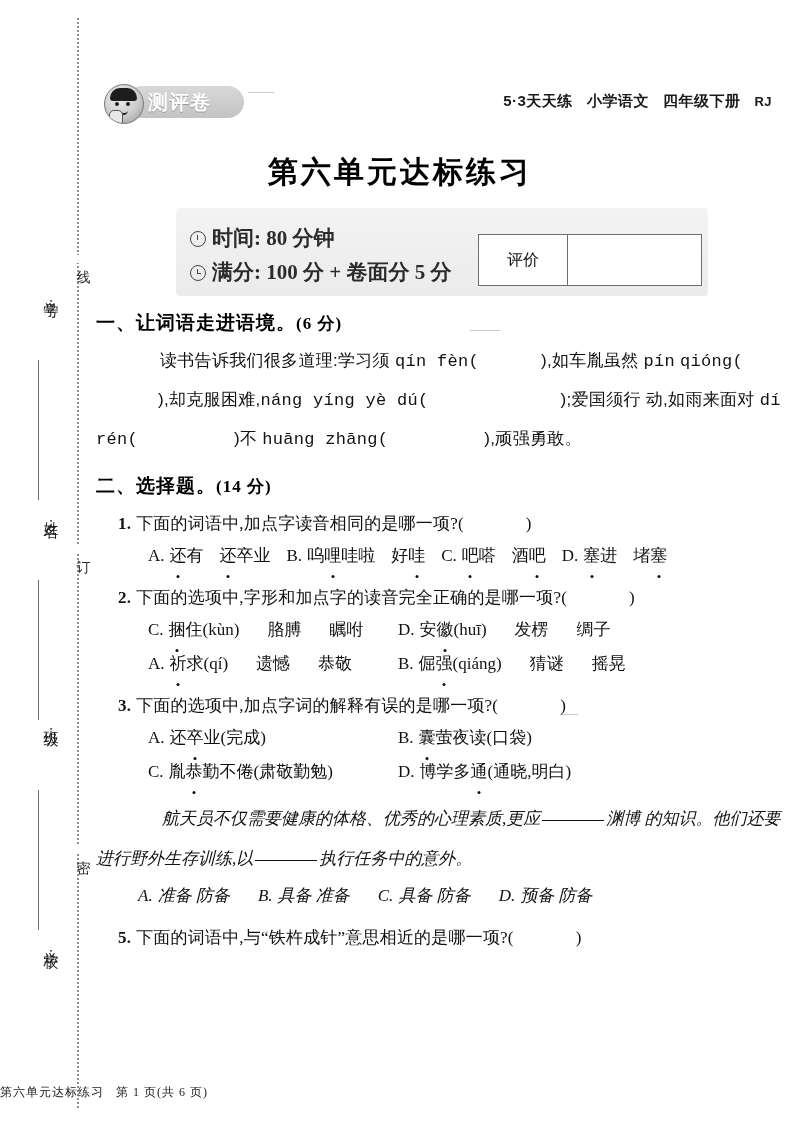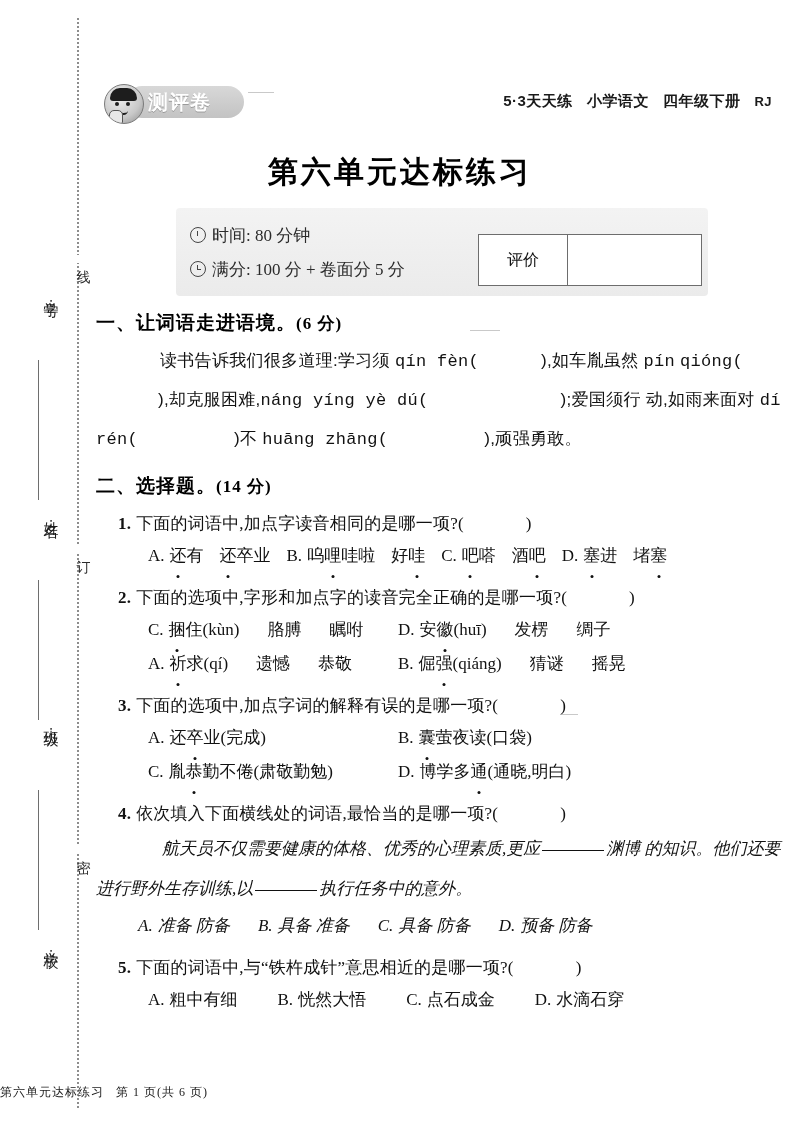--- a/index.html
+++ b/index.html
@@ -158,24 +158,25 @@
     left: 176px;
     top: 208px;
     width: 532px;
     height: 88px;
     background: linear-gradient(180deg,#f3f3f3,#ebebeb);
     border-radius: 4px;
   }
   .info-line {
     position: absolute;
     left: 14px;
-    font-size: 17px;
+    font-size: 21px;
     color: #2b2b2b;
     white-space: nowrap;
     font-family: "Liberation Serif", serif;
+    font-weight: bold;
   }
   .info-line.one { top: 16px; }
   .info-line.two { top: 50px; }
   .ico {
     display: inline-block;
     width: 14px; height: 14px;
     border: 1px solid #444;
     border-radius: 50%;
     position: relative;
     top: 2px;
@@ -439,39 +440,33 @@
         <div class="opt-row">
           <span class="opt-w"><span class="lbl">A.</span>还<span class="dot">卒</span>业(完成)</span><span class="opt"><span class="lbl">B.</span><span class="dot">囊</span>萤夜读(口袋)</span>
         </div>
         <div class="opt-row">
           <span class="opt-w"><span class="lbl">C.</span>胤<span class="dot">恭</span>勤不倦(肃敬勤勉)</span><span class="opt"><span class="lbl">D.</span>博学多<span class="dot">通</span>(通晓,明白)</span>
         </div>
       </div>
     </div>
 
     <div class="q">
-      <div class="q-stem">
-        <span class="q-num">4.</span><span>依次填入下面横线处的词语,最恰当的是哪一项?(</span><span class="gap-s"></span><span>)</span>
-      </div>
       <div class="passage">
         <span class="indent"></span><span>航天员不仅需要健康的体格、优秀的心理素质,更应</span><span class="blank-line"></span><span>渊博</span>
         <span>的知识。他们还要进行野外生存训练,以</span><span class="blank-line"></span><span>执行任务中的意外。</span>
       </div>
       <div class="q-opts passage-opts" style="margin-left:42px;">
         <span class="opt"><span class="lbl">A.</span><span>准备  防备</span></span><span class="sp3"></span><span class="opt"><span class="lbl">B.</span><span>具备  准备</span></span><span class="sp3"></span><span class="opt"><span class="lbl">C.</span><span>具备  防备</span></span><span class="sp3"></span><span class="opt"><span class="lbl">D.</span><span>预备  防备</span></span>
       </div>
     </div>
 
     <div class="q">
       <div class="q-stem">
         <span class="q-num">5.</span><span>下面的词语中,与“铁杵成针”意思相近的是哪一项?(</span><span class="gap-s"></span><span>)</span>
       </div>
-      <div class="q-opts">
-        <span class="opt"><span class="lbl">A.</span><span>粗中有细</span></span><span class="sp4"></span><span class="opt"><span class="lbl">B.</span><span>恍然大悟</span></span><span class="sp4"></span><span class="opt"><span class="lbl">C.</span><span>点石成金</span></span><span class="sp4"></span><span class="opt"><span class="lbl">D.</span><span>水滴石穿</span></span>
-      </div>
     </div>
 
   </div>
 
   <div class="footer">
     <span>第六单元达标练习</span><span class="fsp"></span><span>第 1 页(共 6 页)</span>
   </div>
 
 </div>
 

